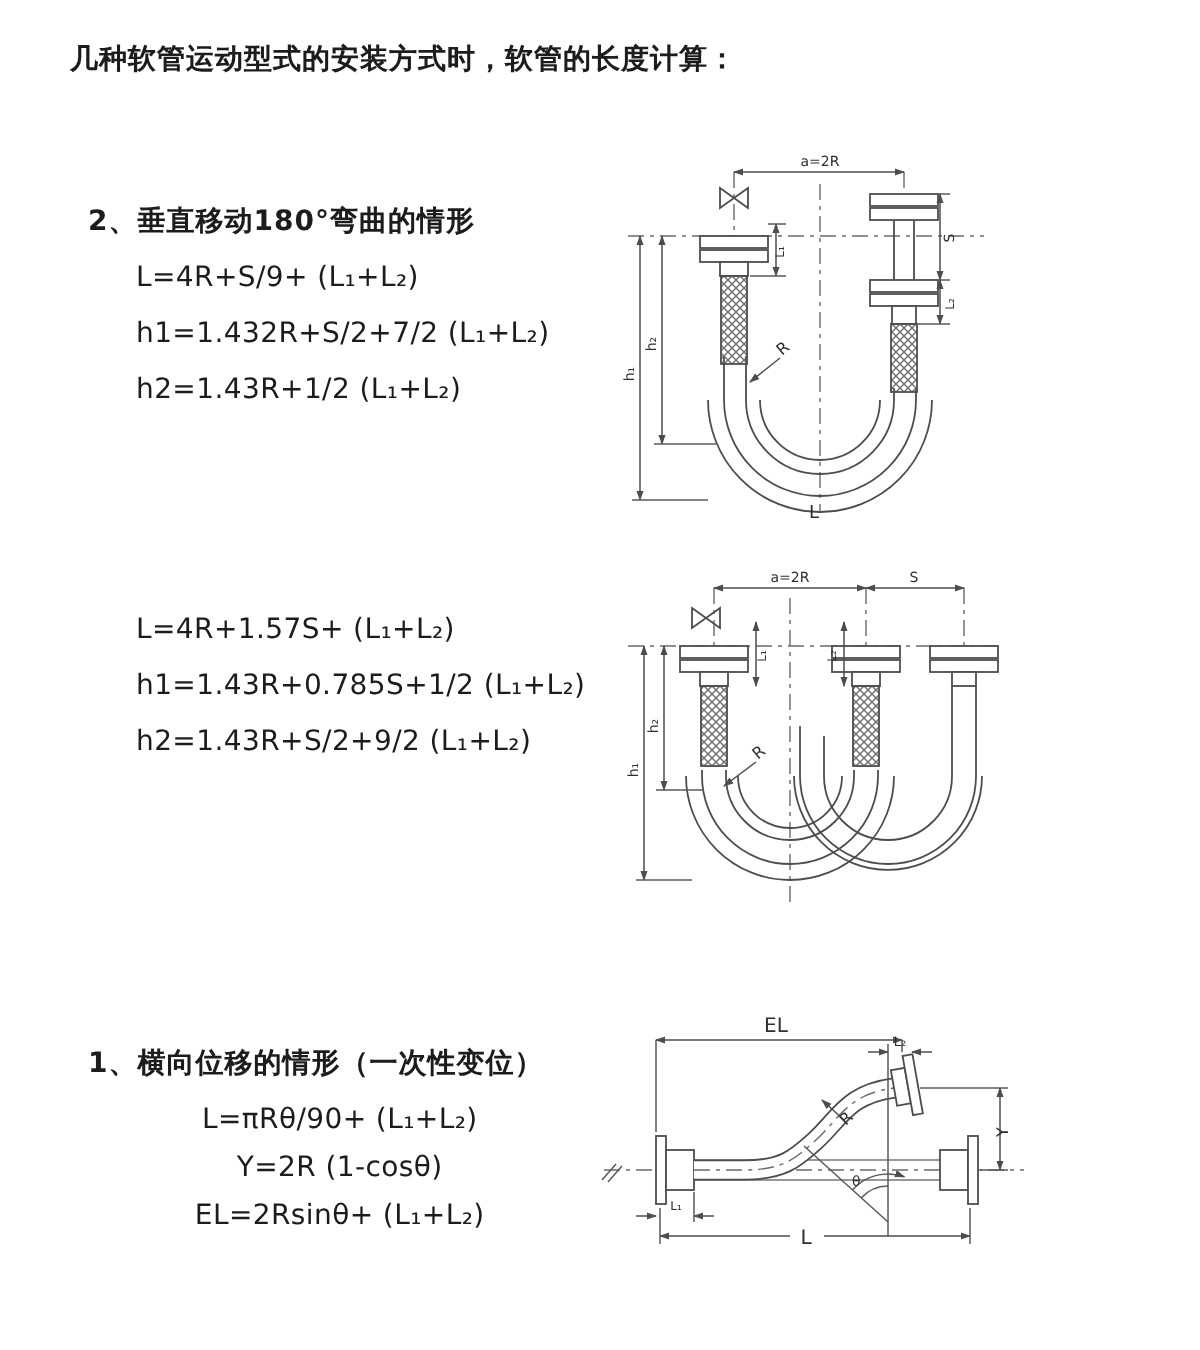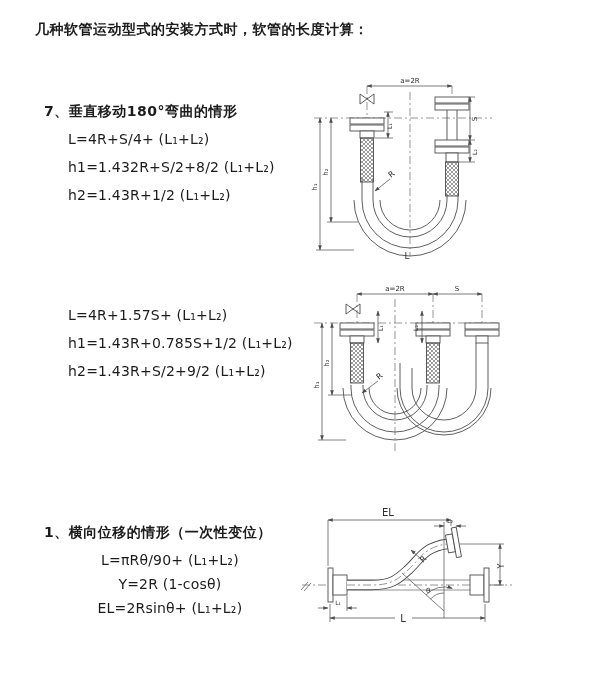--- a/index.html
+++ b/index.html
@@ -23,23 +23,23 @@
   .t9{font-size:9px;} .t10{font-size:10px;} .mid{text-anchor:middle;}
 </style>
 </head>
 <body>
 
 <div class="page">
 
   <div class="title">几种软管运动型式的安装方式时，软管的长度计算：</div>
 
   <div class="sec" style="top:102px">
-    <div class="sec-heading">7、垂直移动180°弯曲的情形</div>
-    <div class="formula">L=4R+S/4+ (L₁+L₂)</div>
-    <div class="formula">h1=1.432R+S/2+8/2 (L₁+L₂)</div>
+    <div class="sec-heading">2、垂直移动180°弯曲的情形</div>
+    <div class="formula">L=4R+S/9+ (L₁+L₂)</div>
+    <div class="formula">h1=1.432R+S/2+7/2 (L₁+L₂)</div>
     <div class="formula">h2=1.43R+1/2 (L₁+L₂)</div>
   </div>
 
   <div class="sec" style="top:306px">
     <div class="formula">L=4R+1.57S+ (L₁+L₂)</div>
     <div class="formula">h1=1.43R+0.785S+1/2 (L₁+L₂)</div>
     <div class="formula">h2=1.43R+S/2+9/2 (L₁+L₂)</div>
   </div>
 
   <div class="sec tight" style="top:523px">

